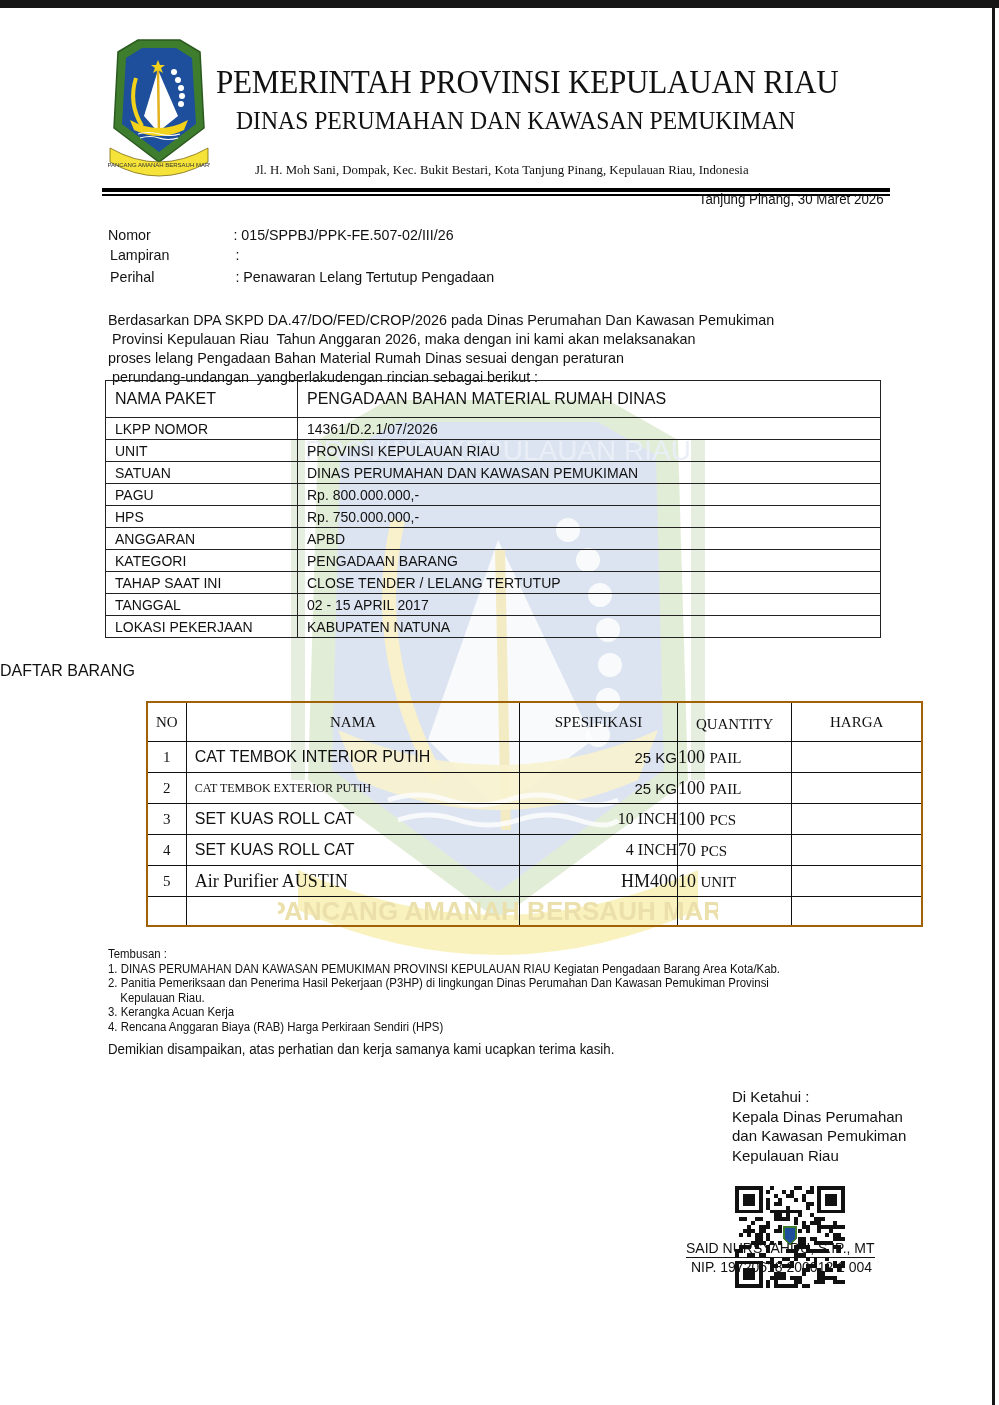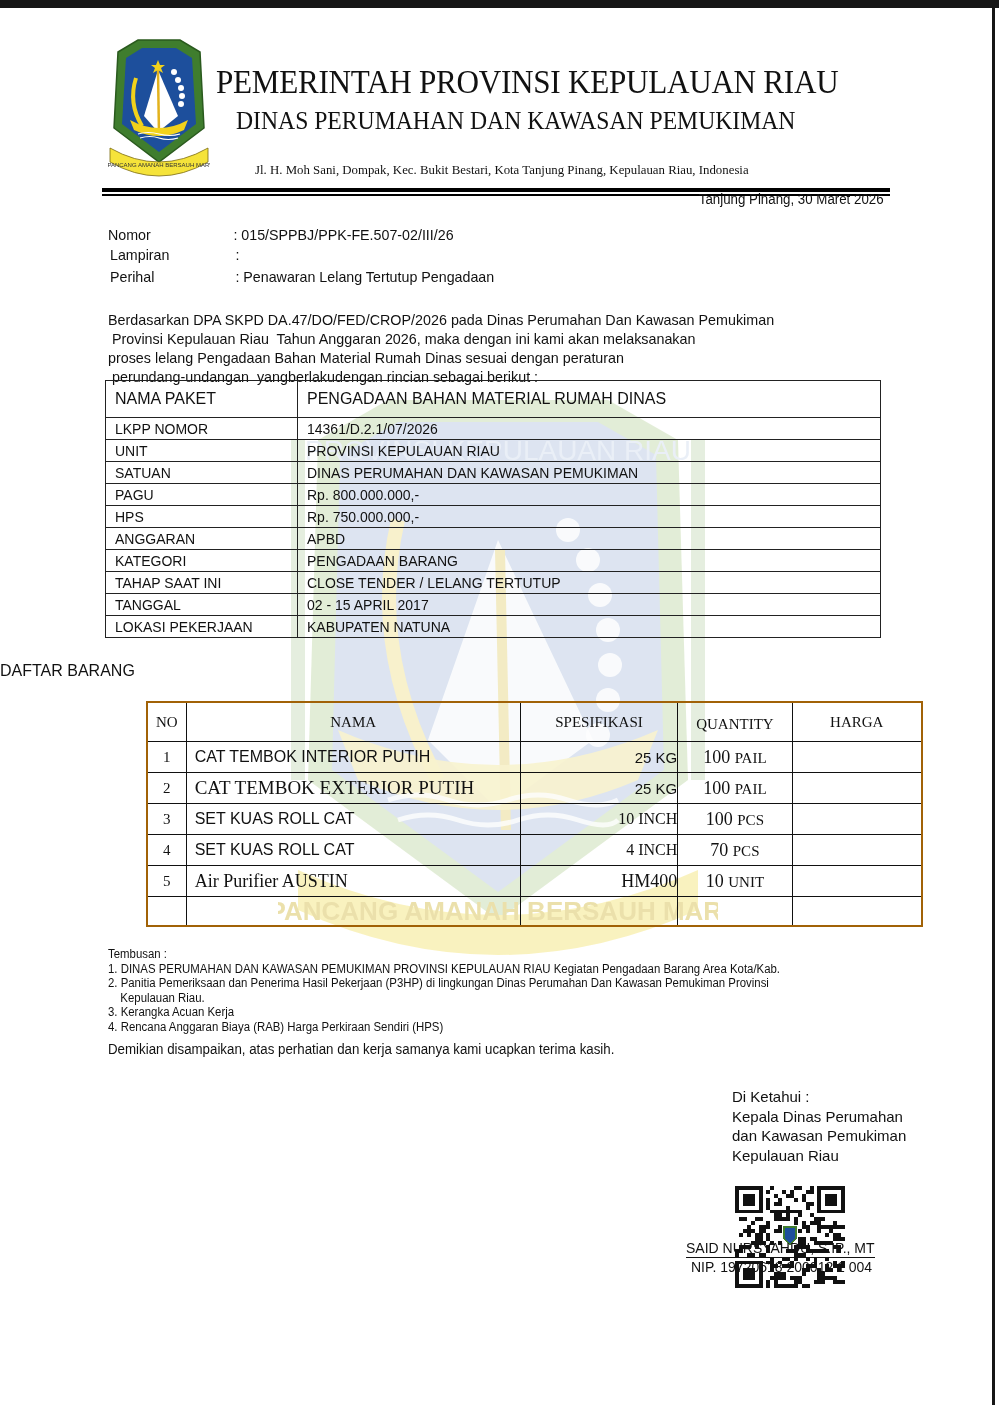--- a/index.html
+++ b/index.html
@@ -42,21 +42,21 @@
 
   .daftar { position:absolute; left:0; width:999px; text-align:left; top:662px; font-size:16px; }
 
   
   .items { left:103px; top:701px; width:777px; border:2px solid #a16207;margin-left:43px; }
   .items th, .items td { border:1px solid #111; height:30px; padding:0; white-space:nowrap; }
   .items th { font-family:"Liberation Serif", serif; font-weight:normal; font-size:15px; height:34px; }
   .items td.no { width:38px; text-align:center; font-family:"Liberation Serif", serif; font-size:15px; }
   .items td.nama { width:326px; padding-left:8px; font-size:16px; }
   .items td.spec { width:158px; text-align:right; font-size:15px; }
-  .items td.qty { width:114px; text-align:center; font-family:"Liberation Serif", serif; font-size:18px; }
+  .items td.qty { width:114px; font-family:"Liberation Serif", serif; font-size:18px; }
   .items td.qty .unit { font-size:15px; }
   .items td.harga { width:130px; }
   .items td.serif { font-family:"Liberation Serif", serif; font-size:18px; }
   .items td.spec.serif { font-size:16px; }
   .items td.spec.big { font-size:18px; }
   .items tr.empty td { height:28px; }
 
   .tembusan { position:absolute; left:108px; top:947px; font-size:12px; line-height:14.6px; white-space:nowrap; }
   .tembusan div { transform:scaleX(0.95); transform-origin:left; }
   .tembusan .indent { padding-left:13px; }
@@ -215,21 +215,21 @@
   <tbody id="items-body">
       <tr>
         <td class="no">1</td>
         <td class="nama">CAT TEMBOK INTERIOR PUTIH</td>
         <td class="spec">25 KG</td>
         <td class="qty"><span>100</span> <span class="unit">PAIL</span></td>
         <td class="harga"></td>
       </tr>
       <tr>
         <td class="no">2</td>
-        <td class="nama serif" style="font-size: 19px;">CAT TEMBOK EXTERIOR PUTIH</td>
+        <td class="nama serif" style="font-size: 12px;">CAT TEMBOK EXTERIOR PUTIH</td>
         <td class="spec">25 KG</td>
         <td class="qty"><span>100</span> <span class="unit">PAIL</span></td>
         <td class="harga"></td>
       </tr>
       <tr>
         <td class="no">3</td>
         <td class="nama">SET KUAS ROLL CAT</td>
         <td class="spec serif">10 INCH</td>
         <td class="qty"><span>100</span> <span class="unit">PCS</span></td>
         <td class="harga"></td>

